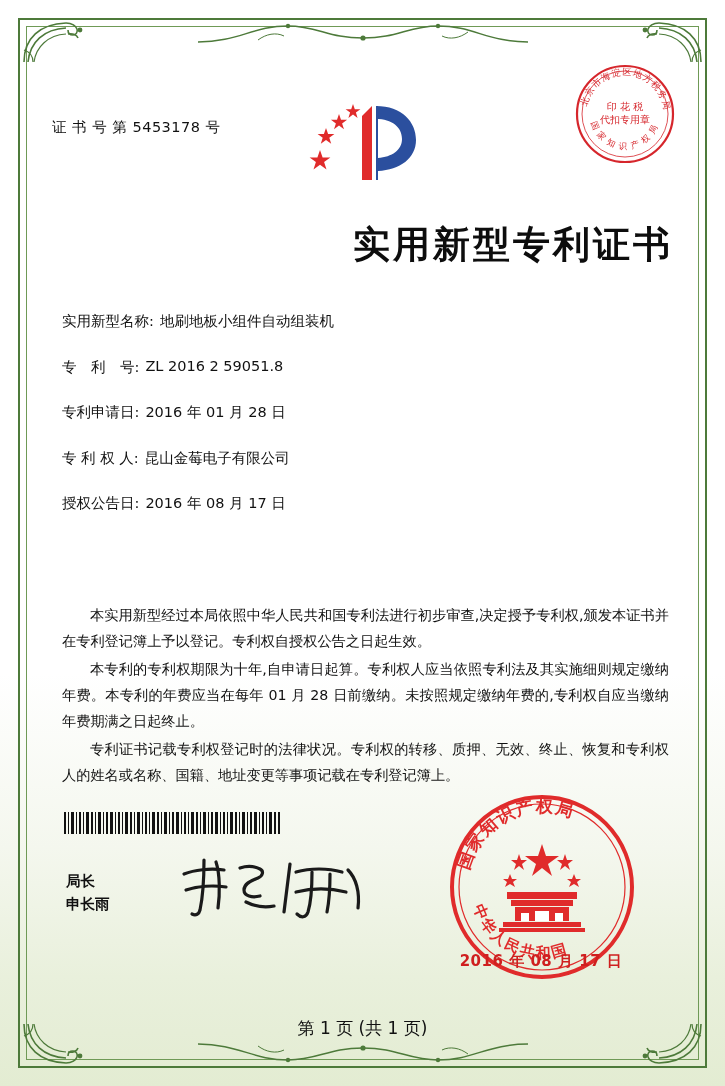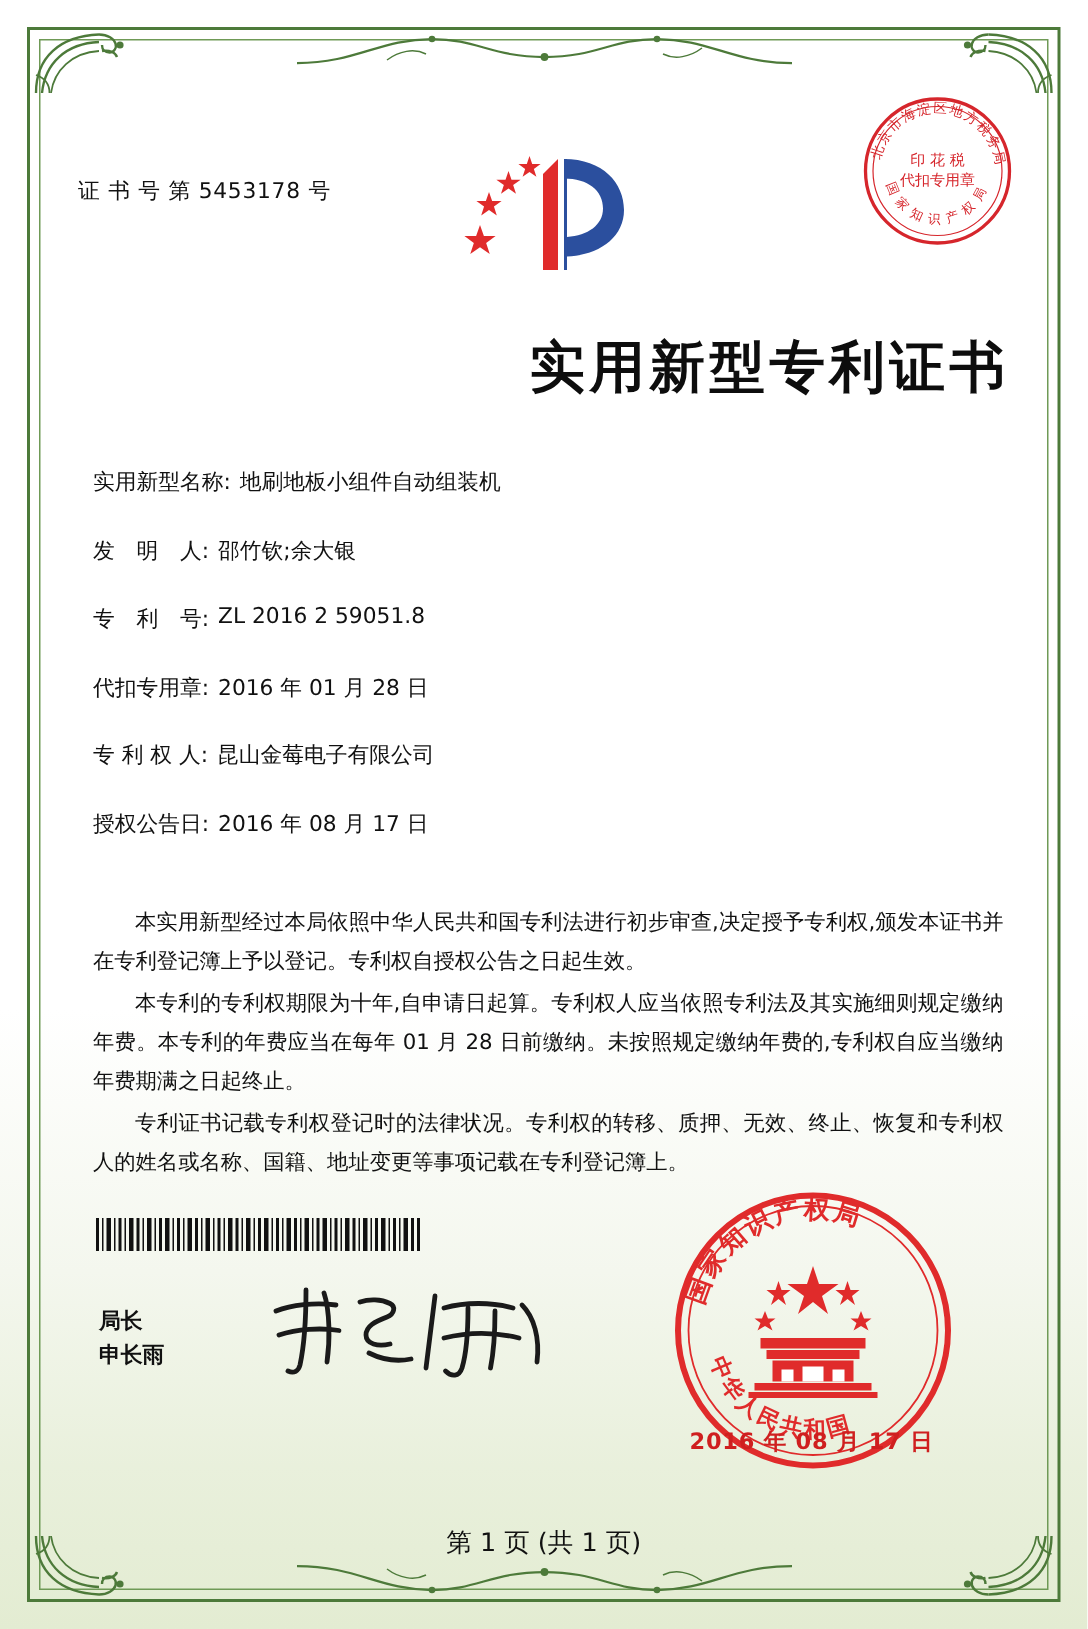--- a/index.html
+++ b/index.html
@@ -313,29 +313,25 @@
     </svg>
 
     <div class="title">实用新型专利证书</div>
 
     <div class="fields">
       <div class="field-row">
         <span class="field-label">实用新型名称:</span>
         <span class="field-value">地刷地板小组件自动组装机</span>
       </div>
       <div class="field-row">
-        <span class="field-label">发　明　人:</span>
-        <span class="field-value">邵竹钦;余大银</span>
-      </div>
-      <div class="field-row">
         <span class="field-label">专　利　号:</span>
         <span class="field-value">ZL 2016 2 59051.8</span>
       </div>
       <div class="field-row">
-        <span class="field-label">代扣专用章:</span>
+        <span class="field-label">专利申请日:</span>
         <span class="field-value">2016 年 01 月 28 日</span>
       </div>
       <div class="field-row">
         <span class="field-label">专 利 权 人:</span>
         <span class="field-value">昆山金莓电子有限公司</span>
       </div>
       <div class="field-row">
         <span class="field-label">授权公告日:</span>
         <span class="field-value">2016 年 08 月 17 日</span>
       </div>

